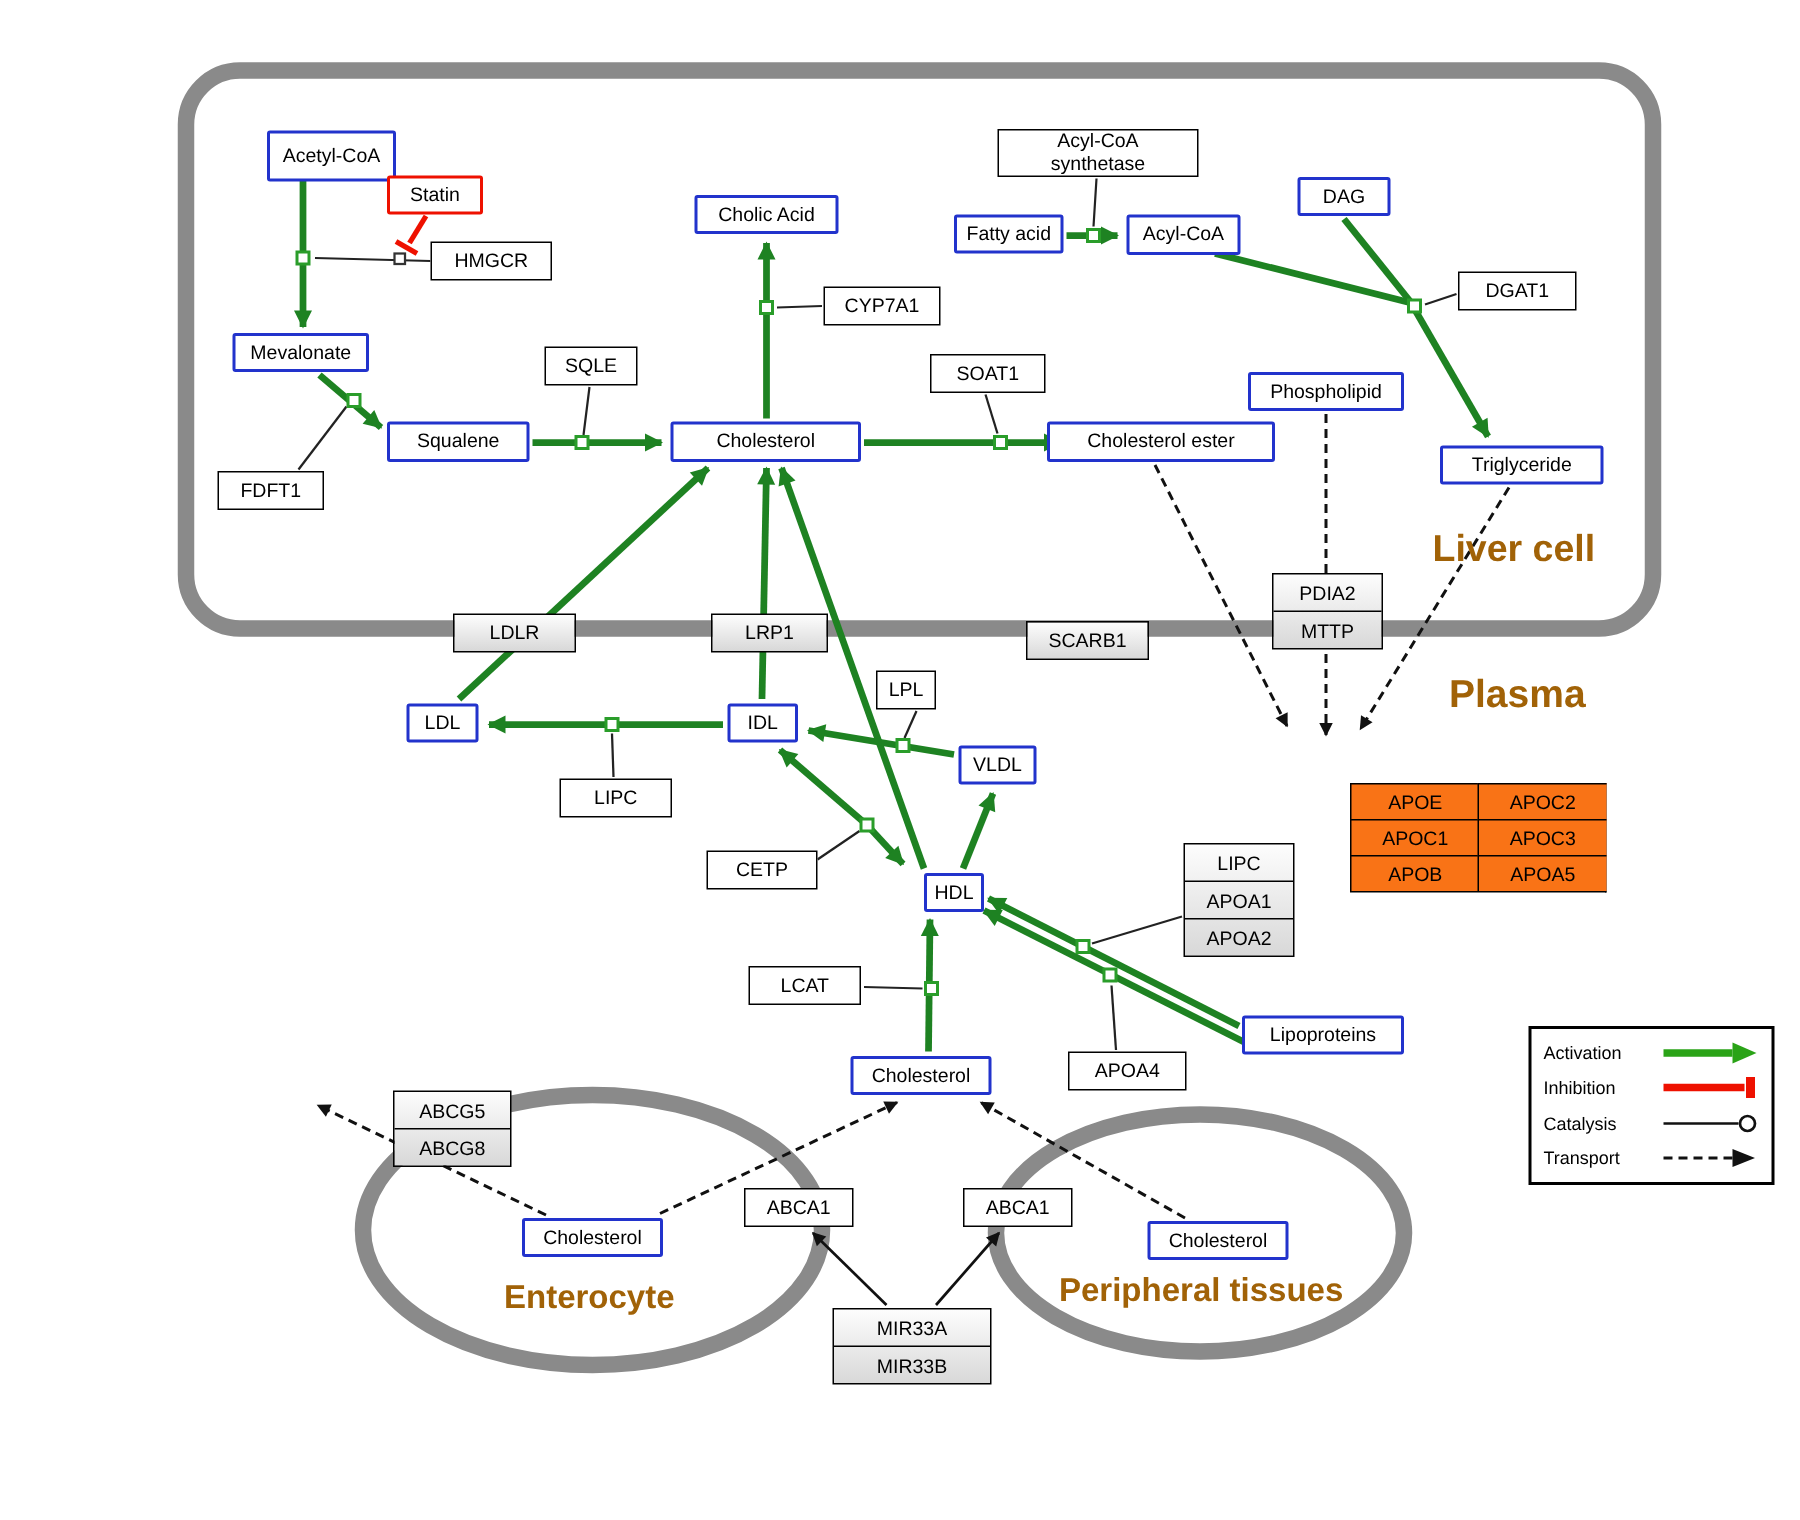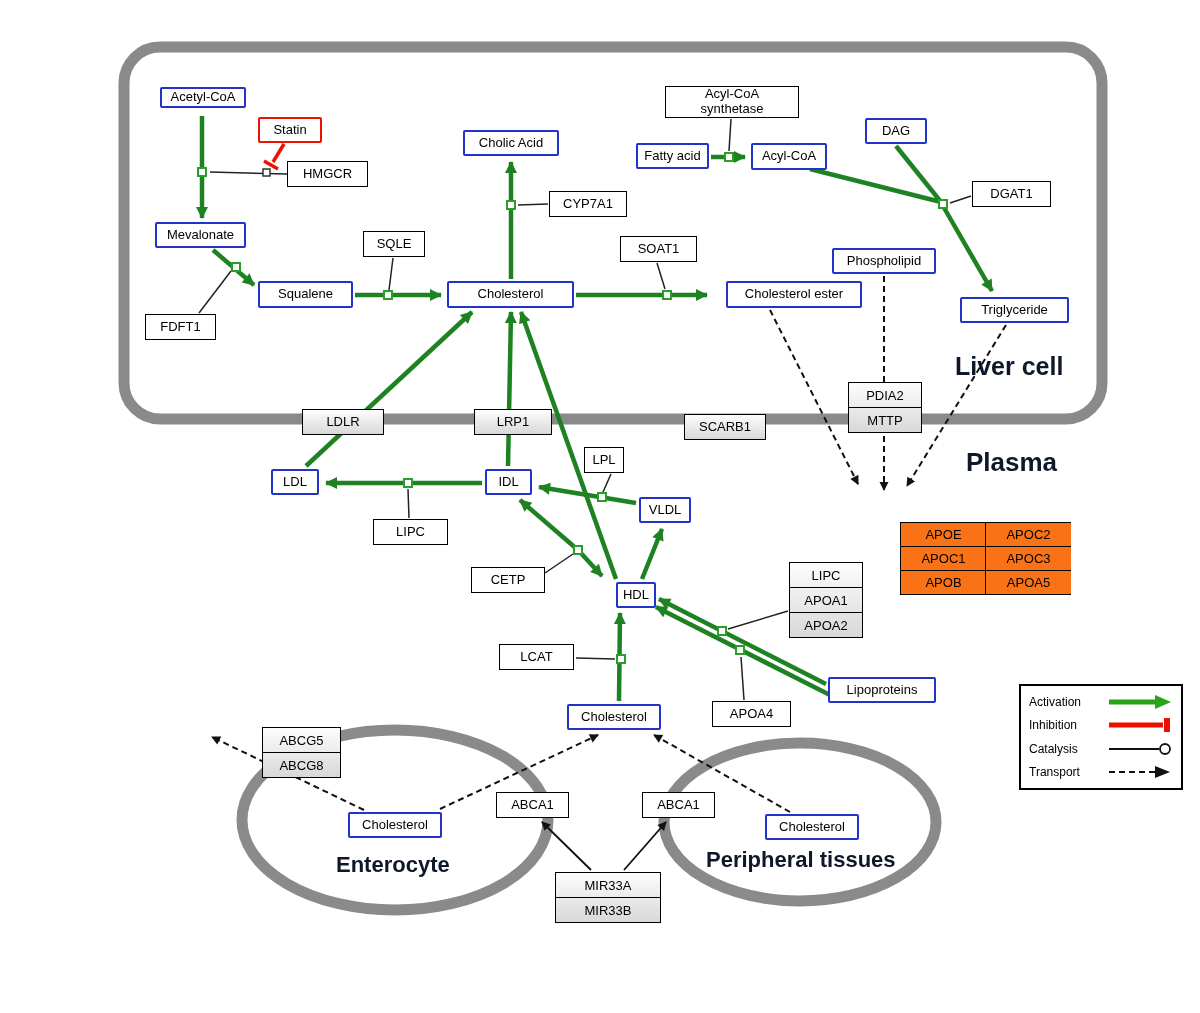--- a/index.html
+++ b/index.html
@@ -18,21 +18,21 @@
   .metabolite{border:2.5px solid #2233cc;}
   .inhibitor{border:2.5px solid #ee1100;}
   .protein{border:1.5px solid #000;border-radius:0;}
   .gray{background:linear-gradient(180deg,#fdfdfd 0%,#d8d8d8 100%);}
   .wrap{padding:2px 16px;}
   .stack{position:absolute;z-index:3;border:1.5px solid #000;background:linear-gradient(180deg,#fdfdfd 0%,#d8d8d8 100%);box-sizing:border-box;}
   .stack .cell{height:24px;display:flex;align-items:center;justify-content:center;font-size:13px;}
   .stack .cell+.cell{border-top:1px solid #000;}
   .apotable{position:absolute;z-index:3;display:grid;grid-template-columns:85px 85px;border-right:1.5px solid #000;border-bottom:1.5px solid #000;}
   .apotable .cell{width:85px;height:23px;border-left:1.5px solid #000;border-top:1.5px solid #000;display:flex;align-items:center;justify-content:center;font-size:13px;background:#f97316;}
-  .region-label{position:absolute;z-index:3;font-weight:bold;color:#0f172a;}
+  .region-label{position:absolute;z-index:3;font-weight:bold;color:#a16207;}
   .legend{
     position:absolute;z-index:4;left:994px;top:684px;width:164px;height:106px;
     border:2.5px solid #000;background:#fff;box-sizing:border-box;
     display:flex;flex-direction:column;justify-content:space-around;padding:4px 8px;margin-left:25px;
   }
   .lrow{display:flex;align-items:center;justify-content:space-between;height:20px;}
   .lrow span{font-size:12px;}
 </style>
 </head>
 <body>
@@ -122,32 +122,32 @@
     <rect x="404" y="479" width="8" height="8"></rect>
     <rect x="598" y="493" width="8" height="8"></rect>
     <rect x="574" y="546" width="8" height="8"></rect>
     <rect x="617" y="655" width="8" height="8"></rect>
     <rect x="718" y="627" width="8" height="8"></rect>
     <rect x="736" y="646" width="8" height="8"></rect>
     <rect x="263" y="169" width="7" height="7" stroke="#333" stroke-width="1.5"></rect>
   </g>
 </svg>
 
-<div class="node metabolite" style="left:160px;top:87px;width:86px;height:21px">Acetyl-CoA</div>
+<div class="node metabolite" style="left:178px;top:87px;width:86px;height:34px">Acetyl-CoA</div>
 <div class="node inhibitor" style="left:258px;top:117px;width:64px;height:26px">Statin</div>
 <div class="node protein" style="left:287px;top:161px;width:81px;height:26px">HMGCR</div>
 <div class="node metabolite" style="left:155px;top:222px;width:91px;height:26px">Mevalonate</div>
 <div class="node protein" style="left:145px;top:314px;width:71px;height:26px">FDFT1</div>
 <div class="node metabolite" style="left:258px;top:281px;width:95px;height:27px">Squalene</div>
 <div class="node protein" style="left:363px;top:231px;width:62px;height:26px">SQLE</div>
 <div class="node metabolite" style="left:447px;top:281px;width:127px;height:27px">Cholesterol</div>
 <div class="node metabolite" style="left:463px;top:130px;width:96px;height:26px">Cholic Acid</div>
 <div class="node protein" style="left:549px;top:191px;width:78px;height:26px">CYP7A1</div>
 <div class="node protein" style="left:620px;top:236px;width:77px;height:26px">SOAT1</div>
-<div class="node metabolite" style="left:726px;top:281px;width:136px;height:27px">Cholesterol ester</div>
+<div class="node metabolite" style="left:698px;top:281px;width:152px;height:27px">Cholesterol ester</div>
 <div class="node protein wrap" style="left:665px;top:86px;width:134px;height:32px">Acyl-CoA synthetase</div>
 <div class="node metabolite" style="left:636px;top:143px;width:73px;height:26px">Fatty acid</div>
 <div class="node metabolite" style="left:751px;top:143px;width:76px;height:27px">Acyl-CoA</div>
 <div class="node metabolite" style="left:865px;top:118px;width:62px;height:26px">DAG</div>
 <div class="node protein" style="left:972px;top:181px;width:79px;height:26px">DGAT1</div>
 <div class="node metabolite" style="left:832px;top:248px;width:104px;height:26px">Phospholipid</div>
 <div class="node metabolite" style="left:960px;top:297px;width:109px;height:26px">Triglyceride</div>
 
 <div class="node protein gray" style="left:302px;top:409px;width:82px;height:26px">LDLR</div>
 <div class="node protein gray" style="left:474px;top:409px;width:78px;height:26px">LRP1</div>

